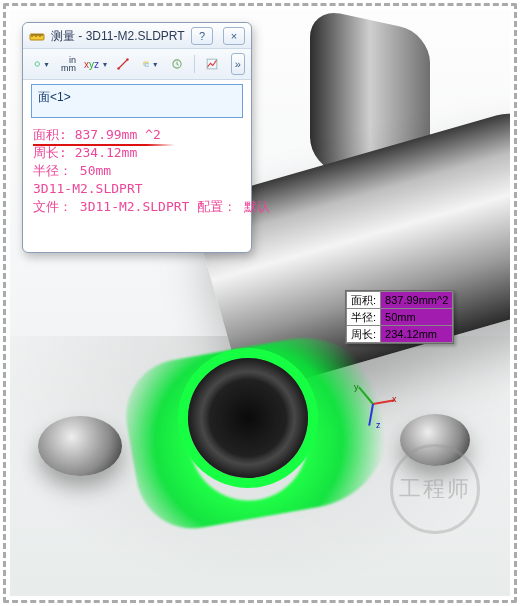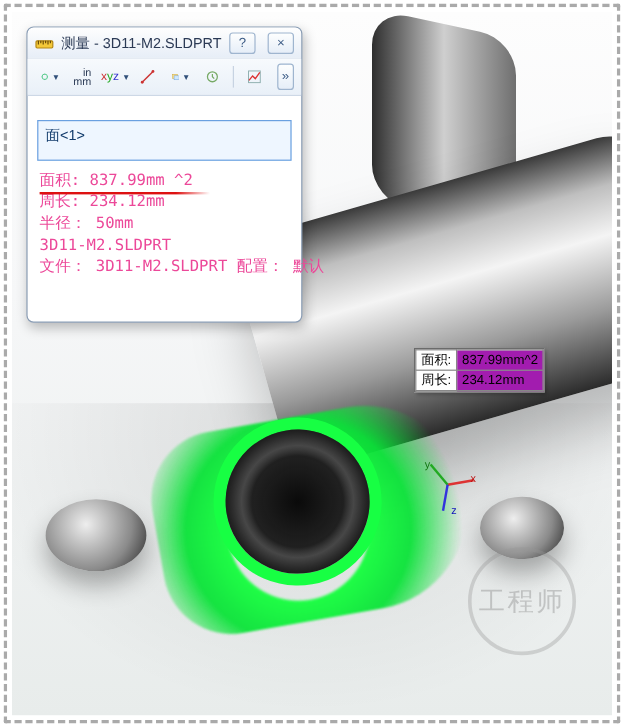--- a/index.html
+++ b/index.html
@@ -30,21 +30,21 @@
   .green-hole { position:absolute; left:178px; bottom:118px; width:120px; height:120px; border-radius:50%;
     background: radial-gradient(circle,#0a0a0a 0%, #222 45%, #555 55%, #111 100%);
     box-shadow: inset 0 0 25px #000, 0 0 0 10px #17ff43; transform: rotate(-10deg); }
   .lug { position:absolute; width:84px; height:60px; border-radius:50%;
     background: radial-gradient(circle at 40% 35%, #eee, #8a8a8a 60%, #222);
     box-shadow: 0 12px 20px rgba(0,0,0,.3); }
   .lug.l1 { left:28px; bottom:120px; }
   .lug.l2 { right:40px; bottom:130px; width:70px; height:52px; }
 
   
-  .wm { position:absolute; right:30px; bottom:50px; width:90px; height:90px; border:3px solid rgba(150,150,150,.35);
+  .wm { position:absolute; right:30px; bottom:62px; width:90px; height:90px; border:3px solid rgba(150,150,150,.35);
     border-radius:50%; color: rgba(120,120,120,.35); display:flex; align-items:center; justify-content:center;
     font-size:22px; letter-spacing:2px;text-align:center; }
 
   
   .triad { position:absolute; left:338px; bottom:168px; width:50px; height:50px; }
   .triad .ax { position:absolute; left:25px; top:25px; width:22px; height:2px; transform-origin:left center; }
   .triad .x { background:#d33; transform: rotate(-10deg); }
   .triad .y { background:#2a2; transform: rotate(-130deg); }
   .triad .z { background:#33d; transform: rotate(100deg); }
   .triad .lbl { position:absolute; font-size:9px; color:#333; }
@@ -69,21 +69,21 @@
 
   .toolbar { display:flex; align-items:center; gap:4px; padding:4px 6px;
     background:linear-gradient(#f7fafd,#e9f0f8); border-bottom:1px solid #cdd8e6; }
   .tbtn { height:22px; min-width:22px; padding:0 4px; border:1px solid transparent; border-radius:3px;
     display:flex; align-items:center; justify-content:center; color:#2b3a55; background:transparent; cursor:pointer; gap:2px; }
   .tbtn .dd { font-size:8px; color:#31507a; margin-left:2px; }
   .sep { flex:1; }
   .pin { width:22px; height:22px; border:1px solid #9fb5cf; background:linear-gradient(#fdfefe,#e6eef8); border-radius:3px;
     display:flex; align-items:center; justify-content:center; cursor:pointer; }
 
-  .sel-field { margin:20px 8px 4px 8px; border:1px solid #6aa0e0; background:#eef6ff; padding:4px 6px; min-height:34px;
+  .sel-field { margin:4px 8px 4px 8px; border:1px solid #6aa0e0; background:#eef6ff; padding:4px 6px; min-height:34px;
     color:#103a6b; font-size:12px; }
 
   .results { padding:4px 10px 10px 10px; color:#ec4899; font-family: SimSun, "Microsoft YaHei", monospace; font-size:13px; line-height:18px; }
   .results .row { white-space:pre; }
   .underline-red { position:relative; display:inline-block; }
   .underline-red::after { content:""; position:absolute; left:0; right:-14px; bottom:-2px; height:2px;
     background: linear-gradient(90deg, #d11 0%, #d11 80%, rgba(209,17,17,0) 100%); }
 
   .ico-svg { width:16px; height:16px; display:block; }
 
@@ -115,20 +115,24 @@
 </div>
 
 <div class="flyout">
   <table>
     <tbody>
         <tr>
       <td>面积:</td>
       <td>837.99mm^2</td>
     </tr>
     <tr>
+      <td>半径:</td>
+      <td>50mm</td>
+    </tr>
+    <tr>
       <td>周长:</td>
       <td>234.12mm</td>
     </tr>
   </tbody>
     </table>
 </div>
 
 <div class="win">
   <div class="titlebar">
     <span class="tico">

